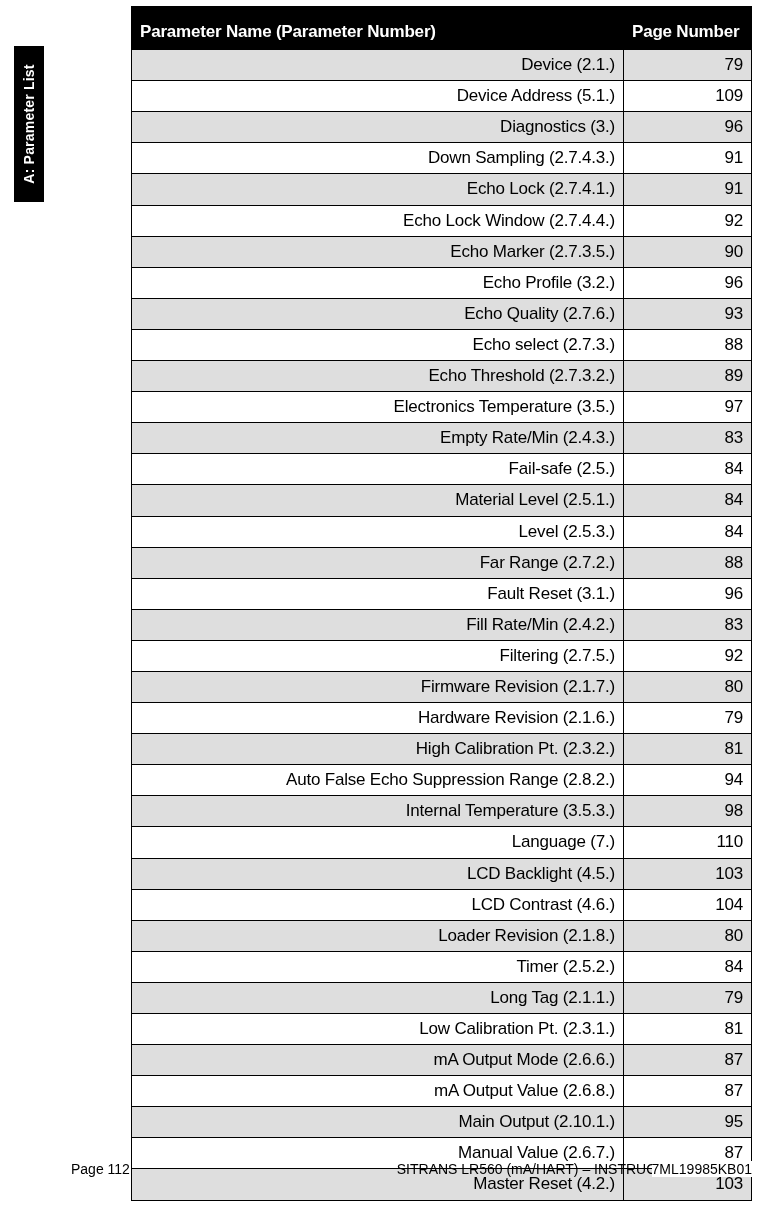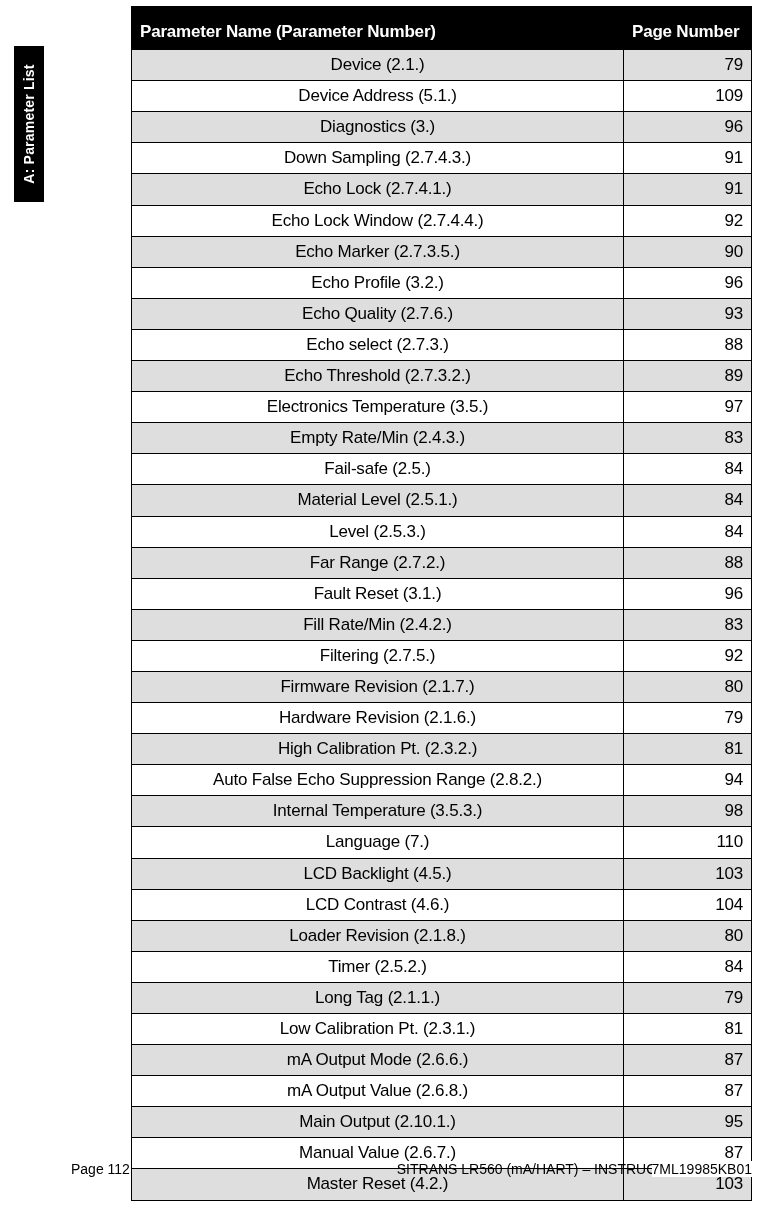--- a/index.html
+++ b/index.html
@@ -51,21 +51,21 @@
     border-color:#000;
     font-size:17px;
     padding-top:14px; padding-bottom:6px;
   }
   table.param thead th.page-col {
     text-align:left;
     width:128px;
   }
   table.param tbody tr:nth-child(odd) td { background:#dedede; }
   table.param tbody tr:nth-child(even) td { background:#fff; }
-  table.param td.name { text-align:center;margin-top:8px; }
+  table.param td.name { text-align:right;margin-top:8px; }
   table.param td.pg   { text-align:right; width:128px; }
   .footer {
     position:absolute;
     left:71px; right:14px; bottom:26px;
     height:20px; display:flex;
     justify-content:space-between;
     align-items:baseline;
     font-size:14px;
     font-stretch:condensed;
   }

